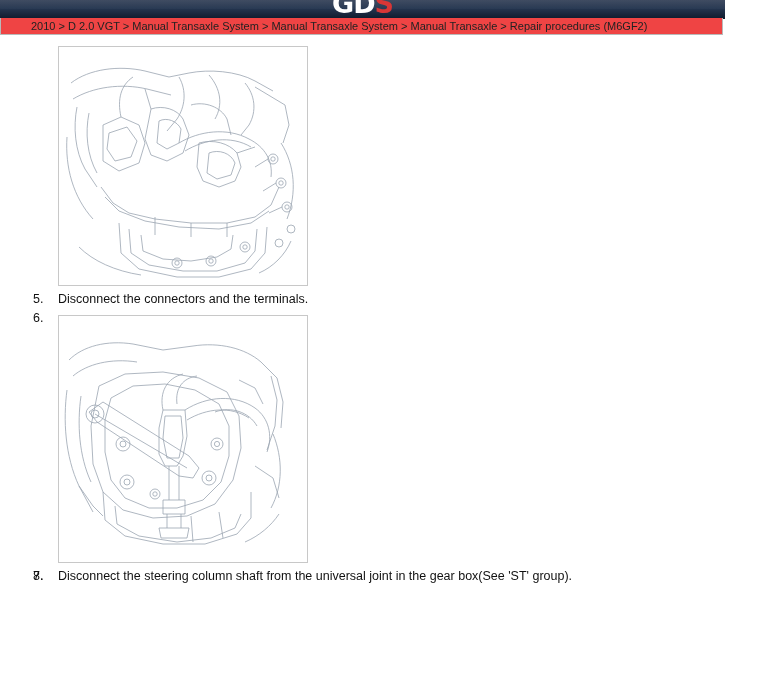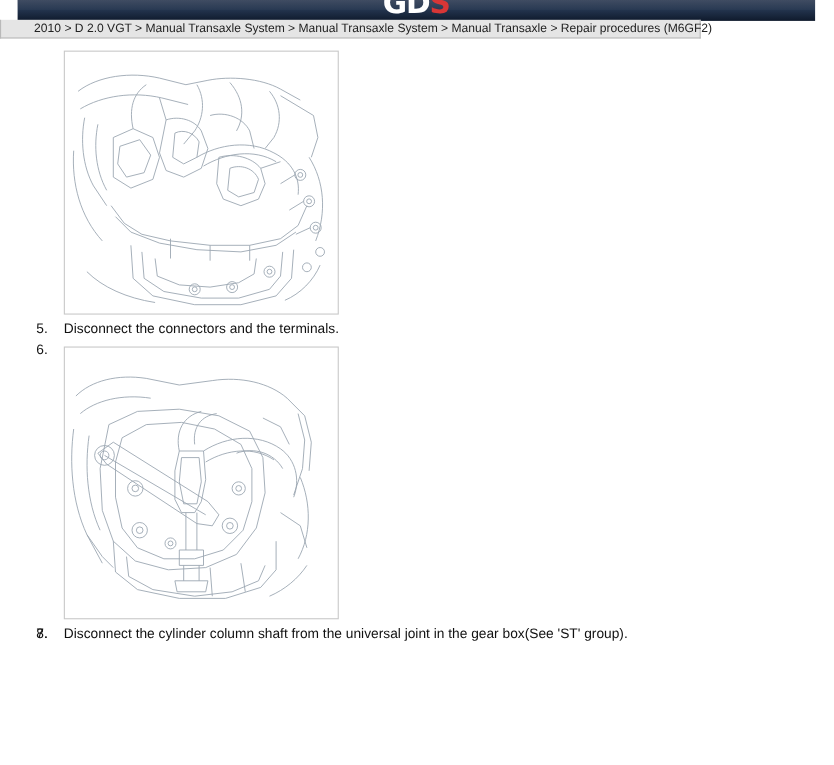--- a/index.html
+++ b/index.html
@@ -12,21 +12,21 @@
     height: 695px;
     font-family: "Liberation Sans", sans-serif;
     color: #1a1a1a;
     position: relative;
     overflow: hidden;
   }
 
   
   .banner {
     position: absolute;
-    left: 16px;
+    left: 0;
     top: 0;
     width: 725px;
     height: 19px;
     background: linear-gradient(180deg, #1b2a44 0%, #24354f 45%, #0f1a2c 100%);
     overflow: hidden;
   }
   .banner-logo {
     position: absolute;
     left: 50%;
     transform: translateX(-50%);
@@ -48,25 +48,25 @@
     width: 100%;
     height: 9px;
     background: linear-gradient(180deg, rgba(255,255,255,0.16), rgba(255,255,255,0.02));
   }
 
   
   .breadcrumb-bar {
     position: absolute;
     left: 0;
     top: 18px;
-    width: 637px;
+    width: 723px;
     height: 17px;
     border: 1px solid #b9b9b9;
     border-top: none;
-    background: #e5e5e5;
+    background: #ef4444;
     box-sizing: border-box;
   }
   .breadcrumb-text {
     position: absolute;
     left: 30px;
     top: 2px;
     font-size: 11px;
     color: #222222;
     white-space: nowrap;
     font-family: "Liberation Sans", sans-serif;
@@ -270,17 +270,17 @@
       </g>
     </svg>
   </div>
 
   <ul class="steps step-block-bottom">
     <li class="step">
       <span class="step-num">7.</span>
     </li>
     <li class="step">
       <span class="step-num">8.</span>
-      <span>Disconnect the cylinder column shaft from the universal joint in the gear box(See 'ST' group).</span>
+      <span>Disconnect the steering column shaft from the universal joint in the gear box(See 'ST' group).</span>
     </li>
   </ul>
 
 </div>
 
 </body></html>

